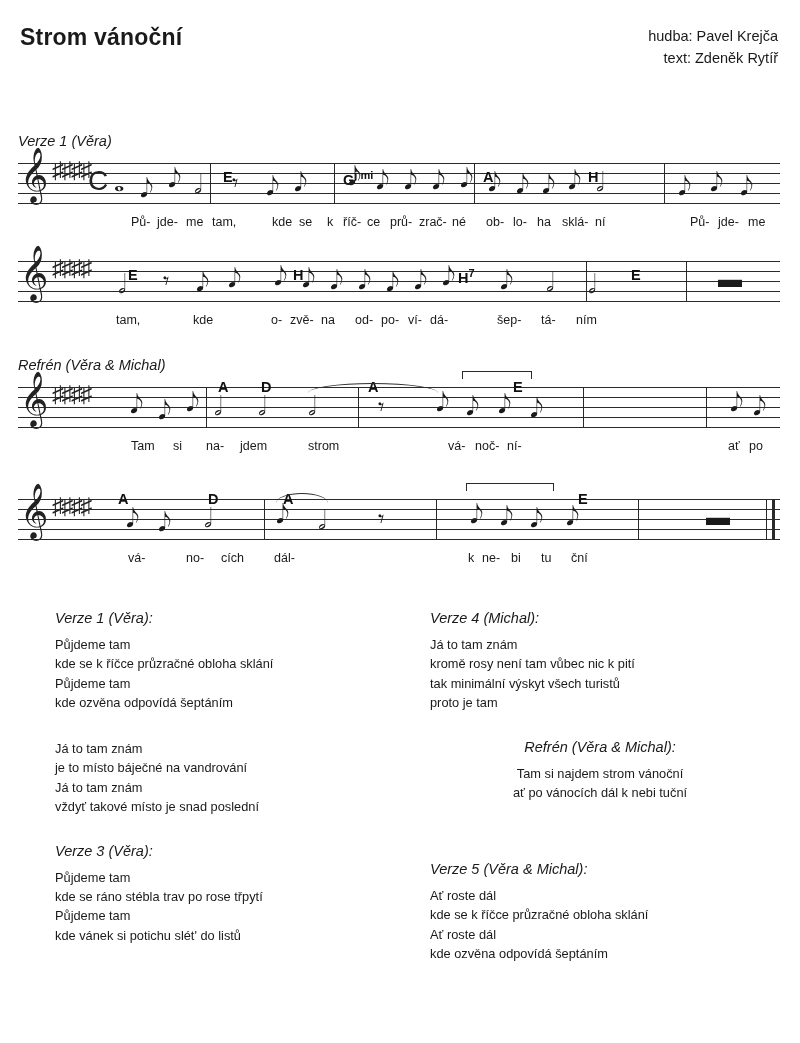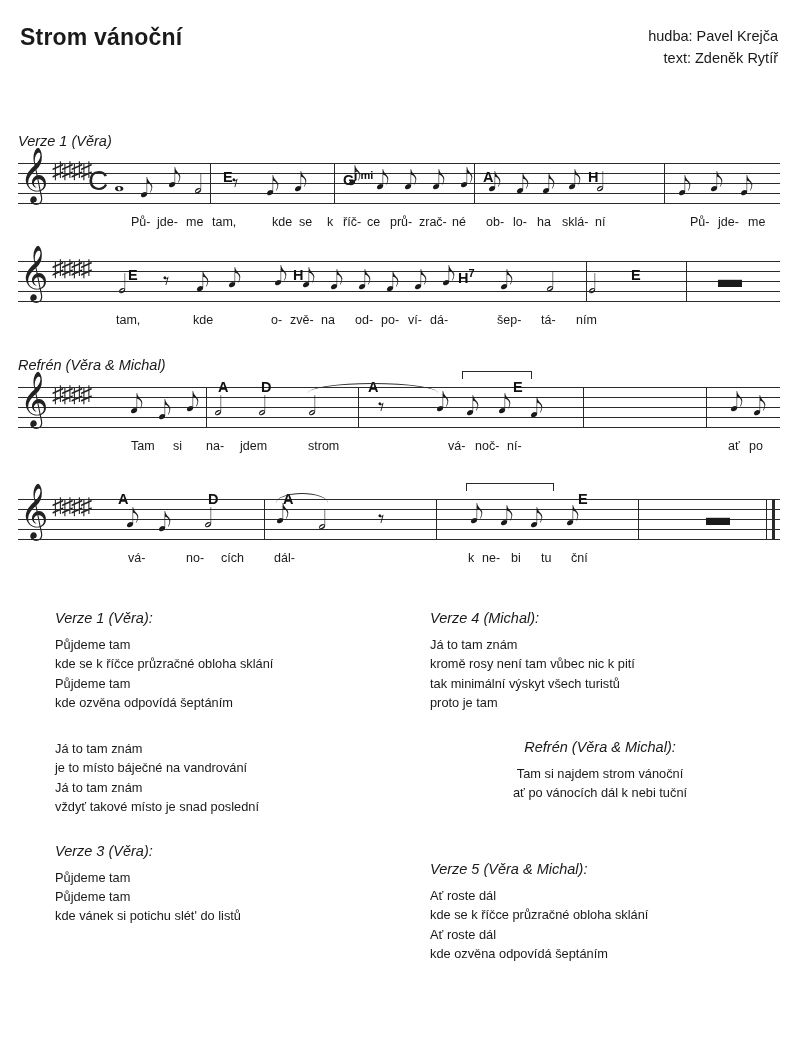--- a/index.html
+++ b/index.html
@@ -453,20 +453,21 @@
       <div class="verse">
         <div class="verse-line">Já to tam znám</div>
         <div class="verse-line">je to místo báječné na vandrování</div>
         <div class="verse-line">Já to tam znám</div>
         <div class="verse-line">vždyť takové místo je snad poslední</div>
       </div>
 
       <div class="verse">
         <div class="verse-head">Verze 3 (Věra):</div>
         <div class="verse-line">Půjdeme tam</div>
+        <div class="verse-line">kde se ráno stébla trav po rose třpytí</div>
         <div class="verse-line">Půjdeme tam</div>
         <div class="verse-line">kde vánek si potichu slét' do listů</div>
       </div>
 
     </div>
 
     <div class="lyrics-col right">
 
       <div class="verse">
         <div class="verse-head">Verze 4 (Michal):</div>

